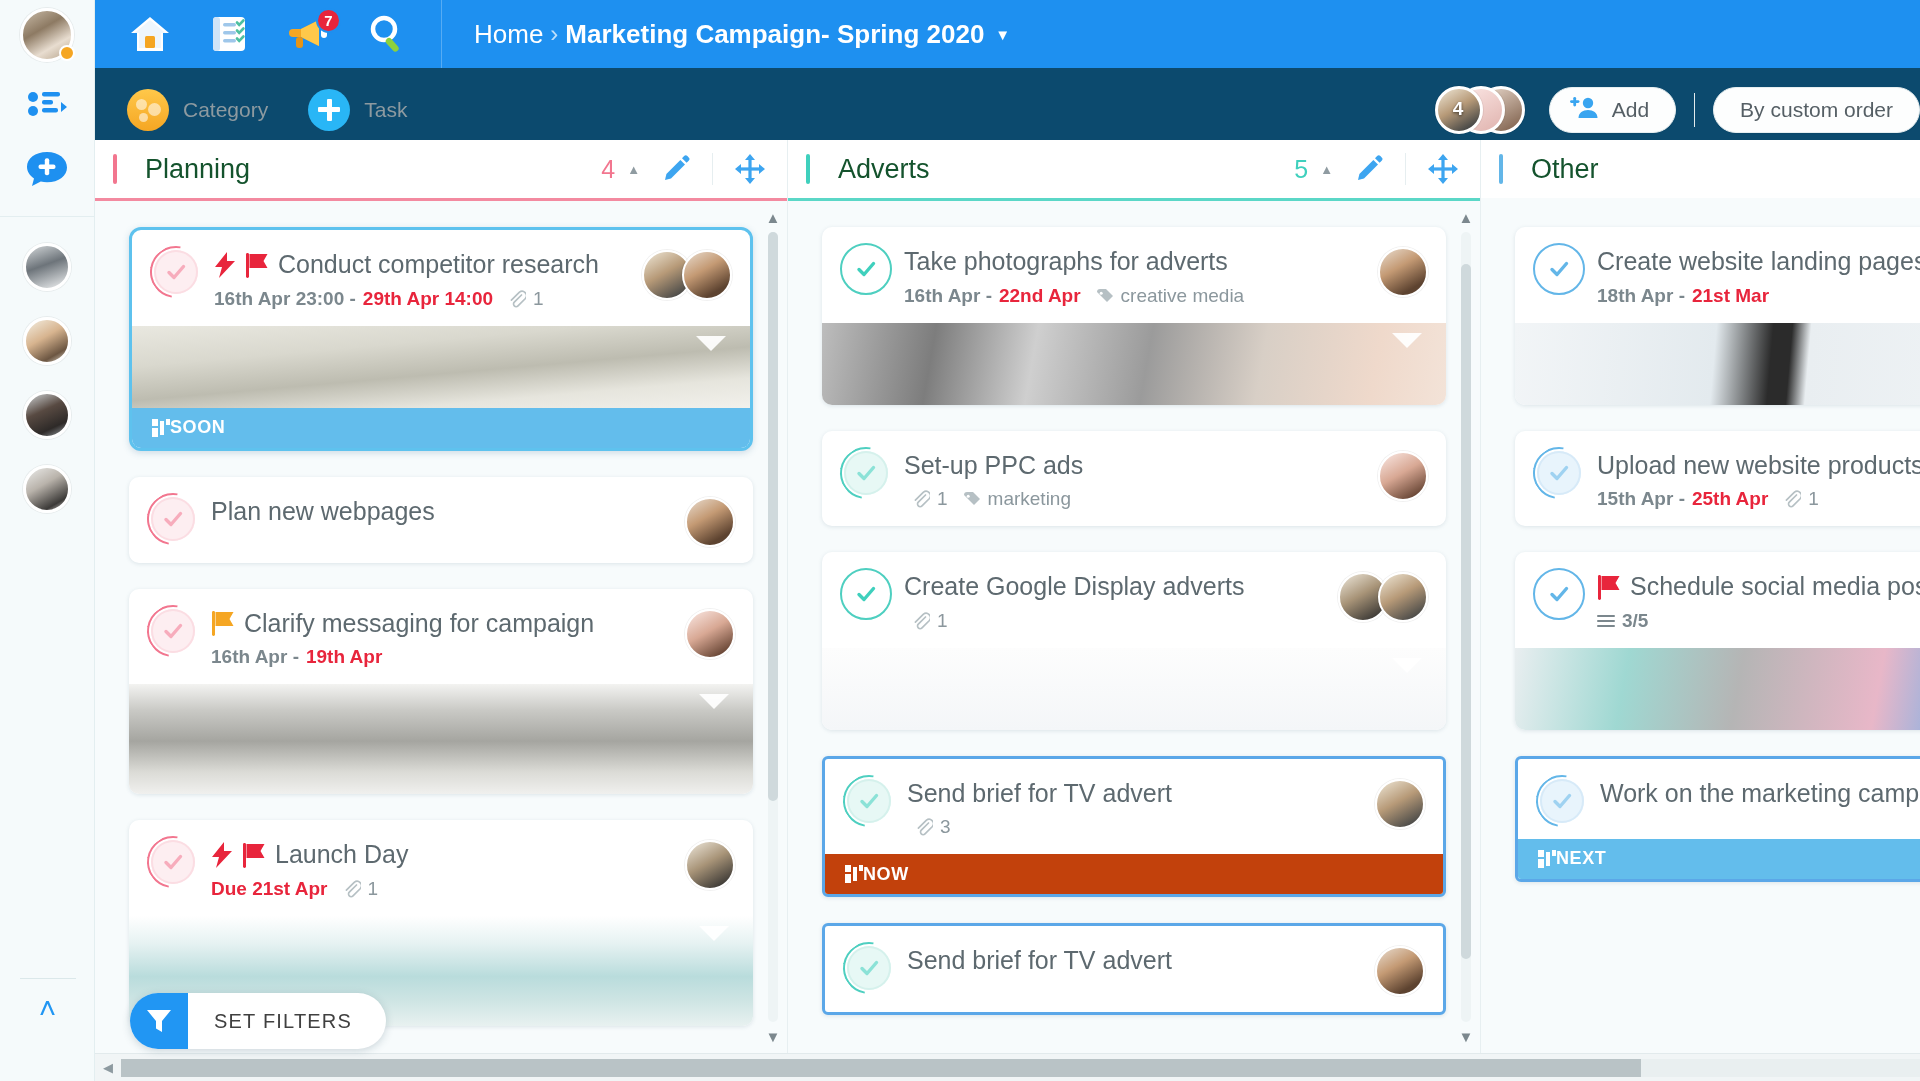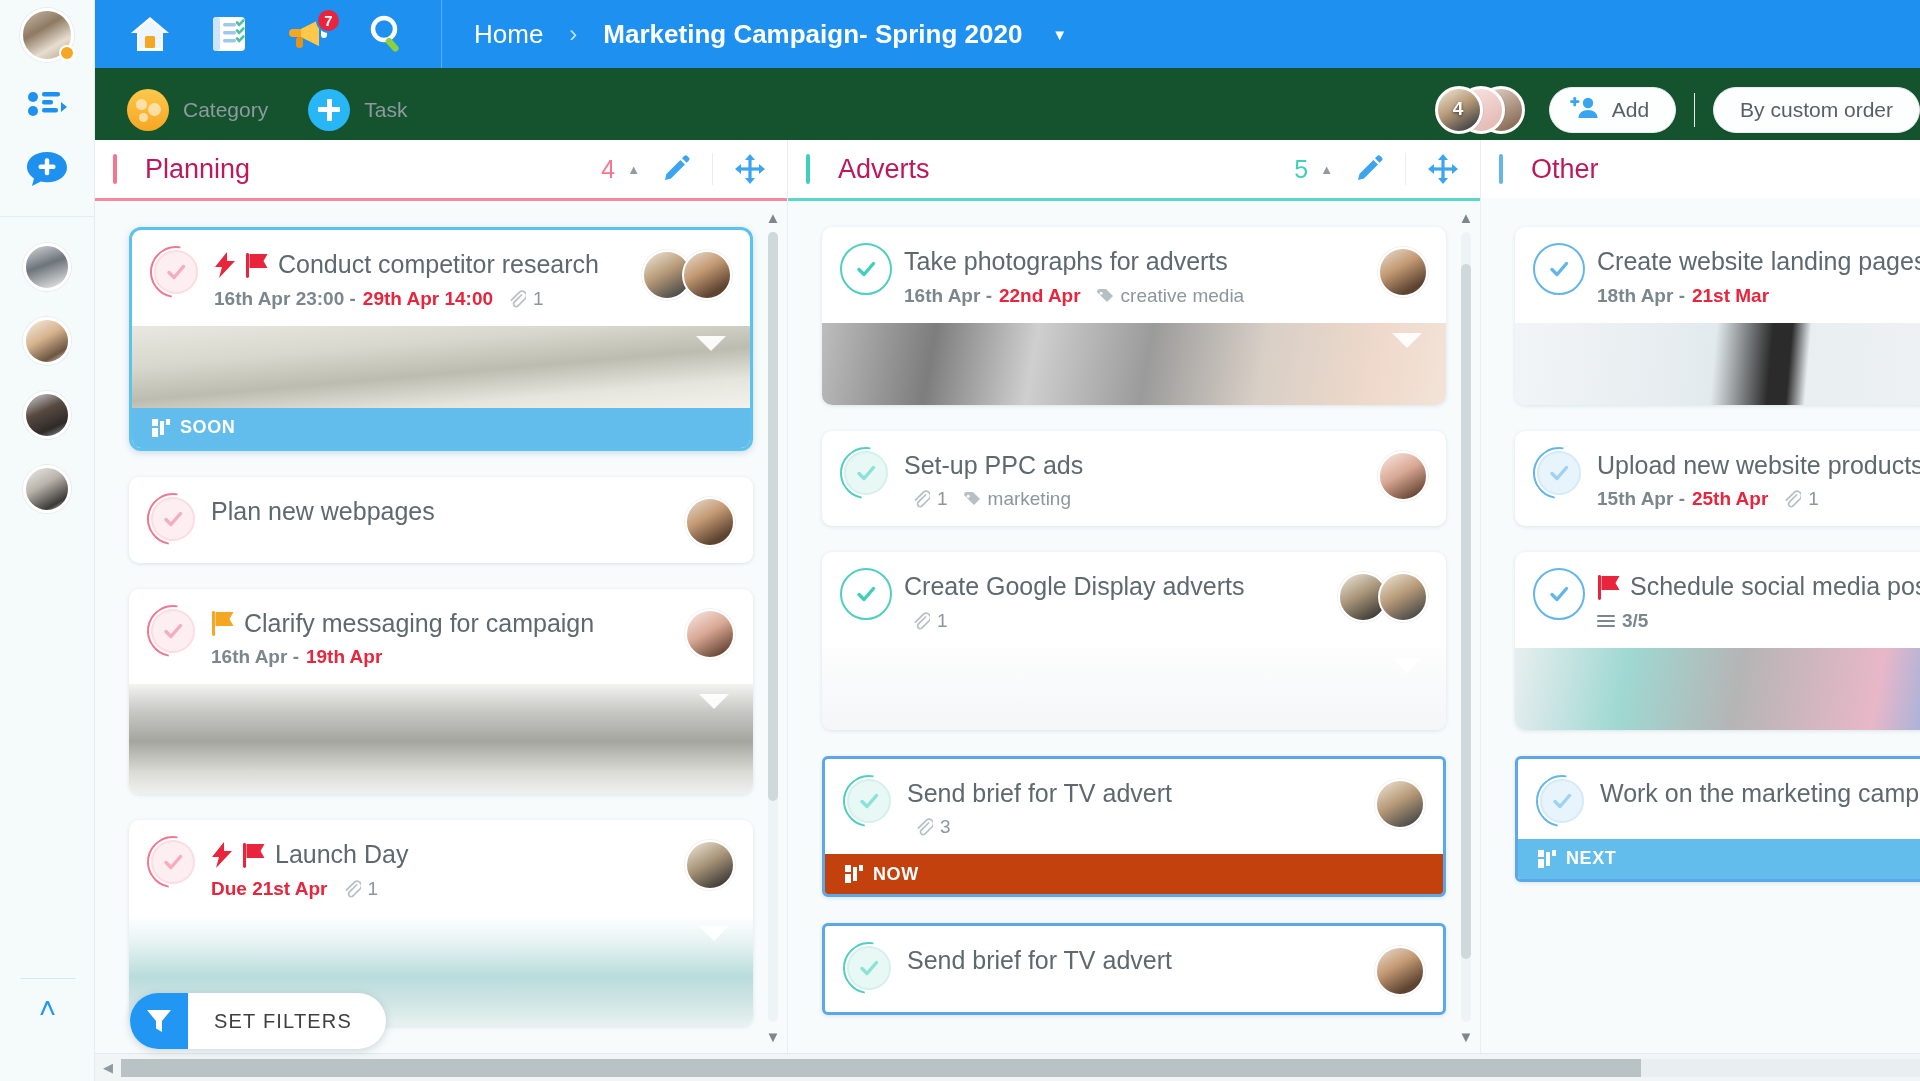--- a/index.html
+++ b/index.html
@@ -66,32 +66,32 @@
   .topicon { position: relative; cursor: pointer; line-height: 0; }
   .badge-7 {
     position: absolute; top: -9px; right: -12px;
     background: #e8253c; color: #fff;
     font-size: 15px; font-weight: bold;
     width: 25px; height: 25px; border-radius: 50%;
     display: flex; align-items: center; justify-content: center;
     border: 2px solid #1e90f0;
   }
   #breadcrumb {
-    display: flex; align-items: center; gap: 26px; padding-left: 32px;
+    display: flex; align-items: center; gap: 7px; padding-left: 32px;
     font-size: 26px;
   }
   #breadcrumb .crumb { cursor: pointer; }
   #breadcrumb .sep { color: #bfe0fb; font-size: 24px; font-weight: 300; }
   #breadcrumb .cur { font-weight: bold; cursor: pointer; }
   #breadcrumb .caret { font-size: 15px; margin-left: 4px; }
 
   
   #subbar {
     position: absolute; left: 95px; top: 68px; right: 0; height: 84px;
-    background: #14532d; border-bottom: 1px solid #e7f0f2;
+    background: #0c4a6e; border-bottom: 1px solid #e7f0f2;
     display: flex; align-items: center;
   }
   .sb-item { display: flex; align-items: center; gap: 14px; cursor: pointer; }
   #sb-category { margin-left: 32px; }
   #sb-task { margin-left: 40px; }
   .sb-lbl { font-size: 21px; color: #8d9aa0; }
   .circ-cat {
     width: 42px; height: 42px; border-radius: 50%;
     background: linear-gradient(#ffc84a, #f5a623);
     position: relative;
@@ -154,21 +154,21 @@
     position: relative;
     background: #f7fbfc;
   }
   .col-head {
     height: 58px; background: #fff;
     display: flex; align-items: center;
     padding: 0 22px 0 0;
     position: relative;
   }
   .col-accent { width: 4px; height: 30px; margin: 0 28px 0 18px; border-radius: 2px; }
-  .col-title { font-size: 27px; color: #be185d; }
+  .col-title { font-size: 27px; color: #14532d; }
   .col-tools { margin-left: auto; display: flex; align-items: center; gap: 0; }
   .col-count { font-size: 25px; margin-right: 12px; }
   .col-caret { font-size: 13px; margin-right: 22px; color: #8f9ba1; cursor: pointer; }
   .ico-btn { cursor: pointer; line-height: 0; }
   .tool-sep { width: 1px; height: 32px; background: #e6eef0; margin: 0 22px; }
   .col-underline { height: 3px; width: 100%; }
 
   .col-body {
     flex: 1; overflow: hidden; position: relative;
     padding: 26px 34px 0 34px;
@@ -223,21 +223,21 @@
   .card-avs .av { width: 50px; height: 50px; margin-left: -10px; border: 2px solid #fff; }
   .card-img { height: 82px; position: relative; }
   .card-img .dropcaret {
     position: absolute; right: 24px; top: 10px;
     width: 0; height: 0;
     border-left: 15px solid transparent; border-right: 15px solid transparent;
     border-top: 15px solid rgba(255,255,255,.92);
   }
   .card-img.tall { height: 110px; }
   .ribbon {
-    height: 40px; display: flex; align-items: center; gap: 10px;
+    height: 40px; display: flex; align-items: center; 
     padding-left: 20px; color: #fff; font-size: 18px; font-weight: bold;
     letter-spacing: .6px;
   }
 
   
   .chk.pink   { background: #fdeef1; box-shadow: inset 0 0 0 2px #fbdde3; }
   .chk.teal   { background: #e7f8f5; box-shadow: inset 0 0 0 2px #d5f1ec; }
   .chk.blue   { background: #e8f4fc; box-shadow: inset 0 0 0 2px #d7eaf8; }
   .chk .ring {
     position: absolute; inset: -4px; border-radius: 50%;

